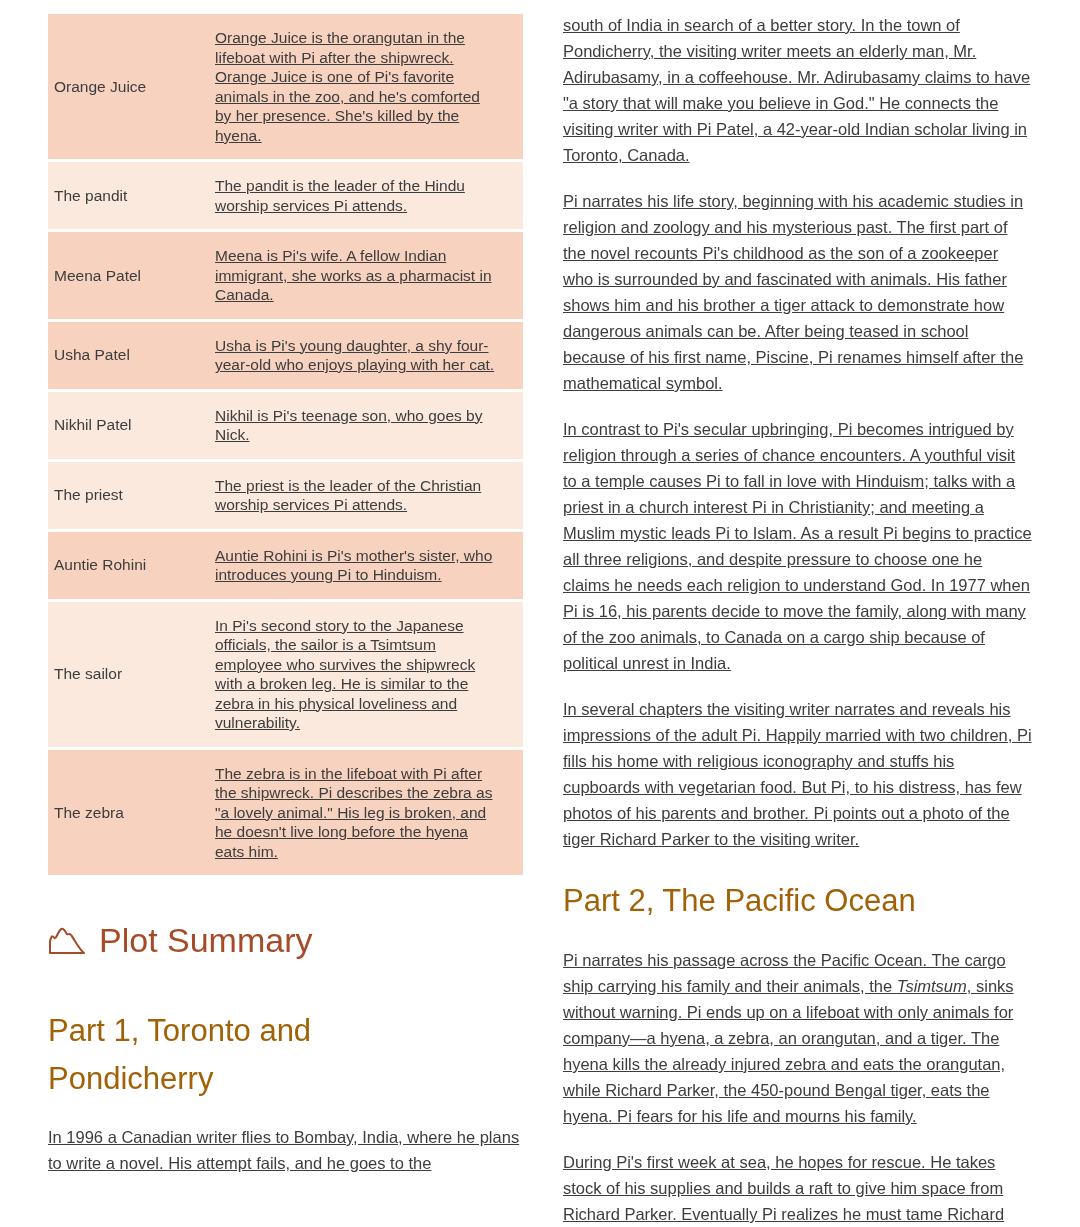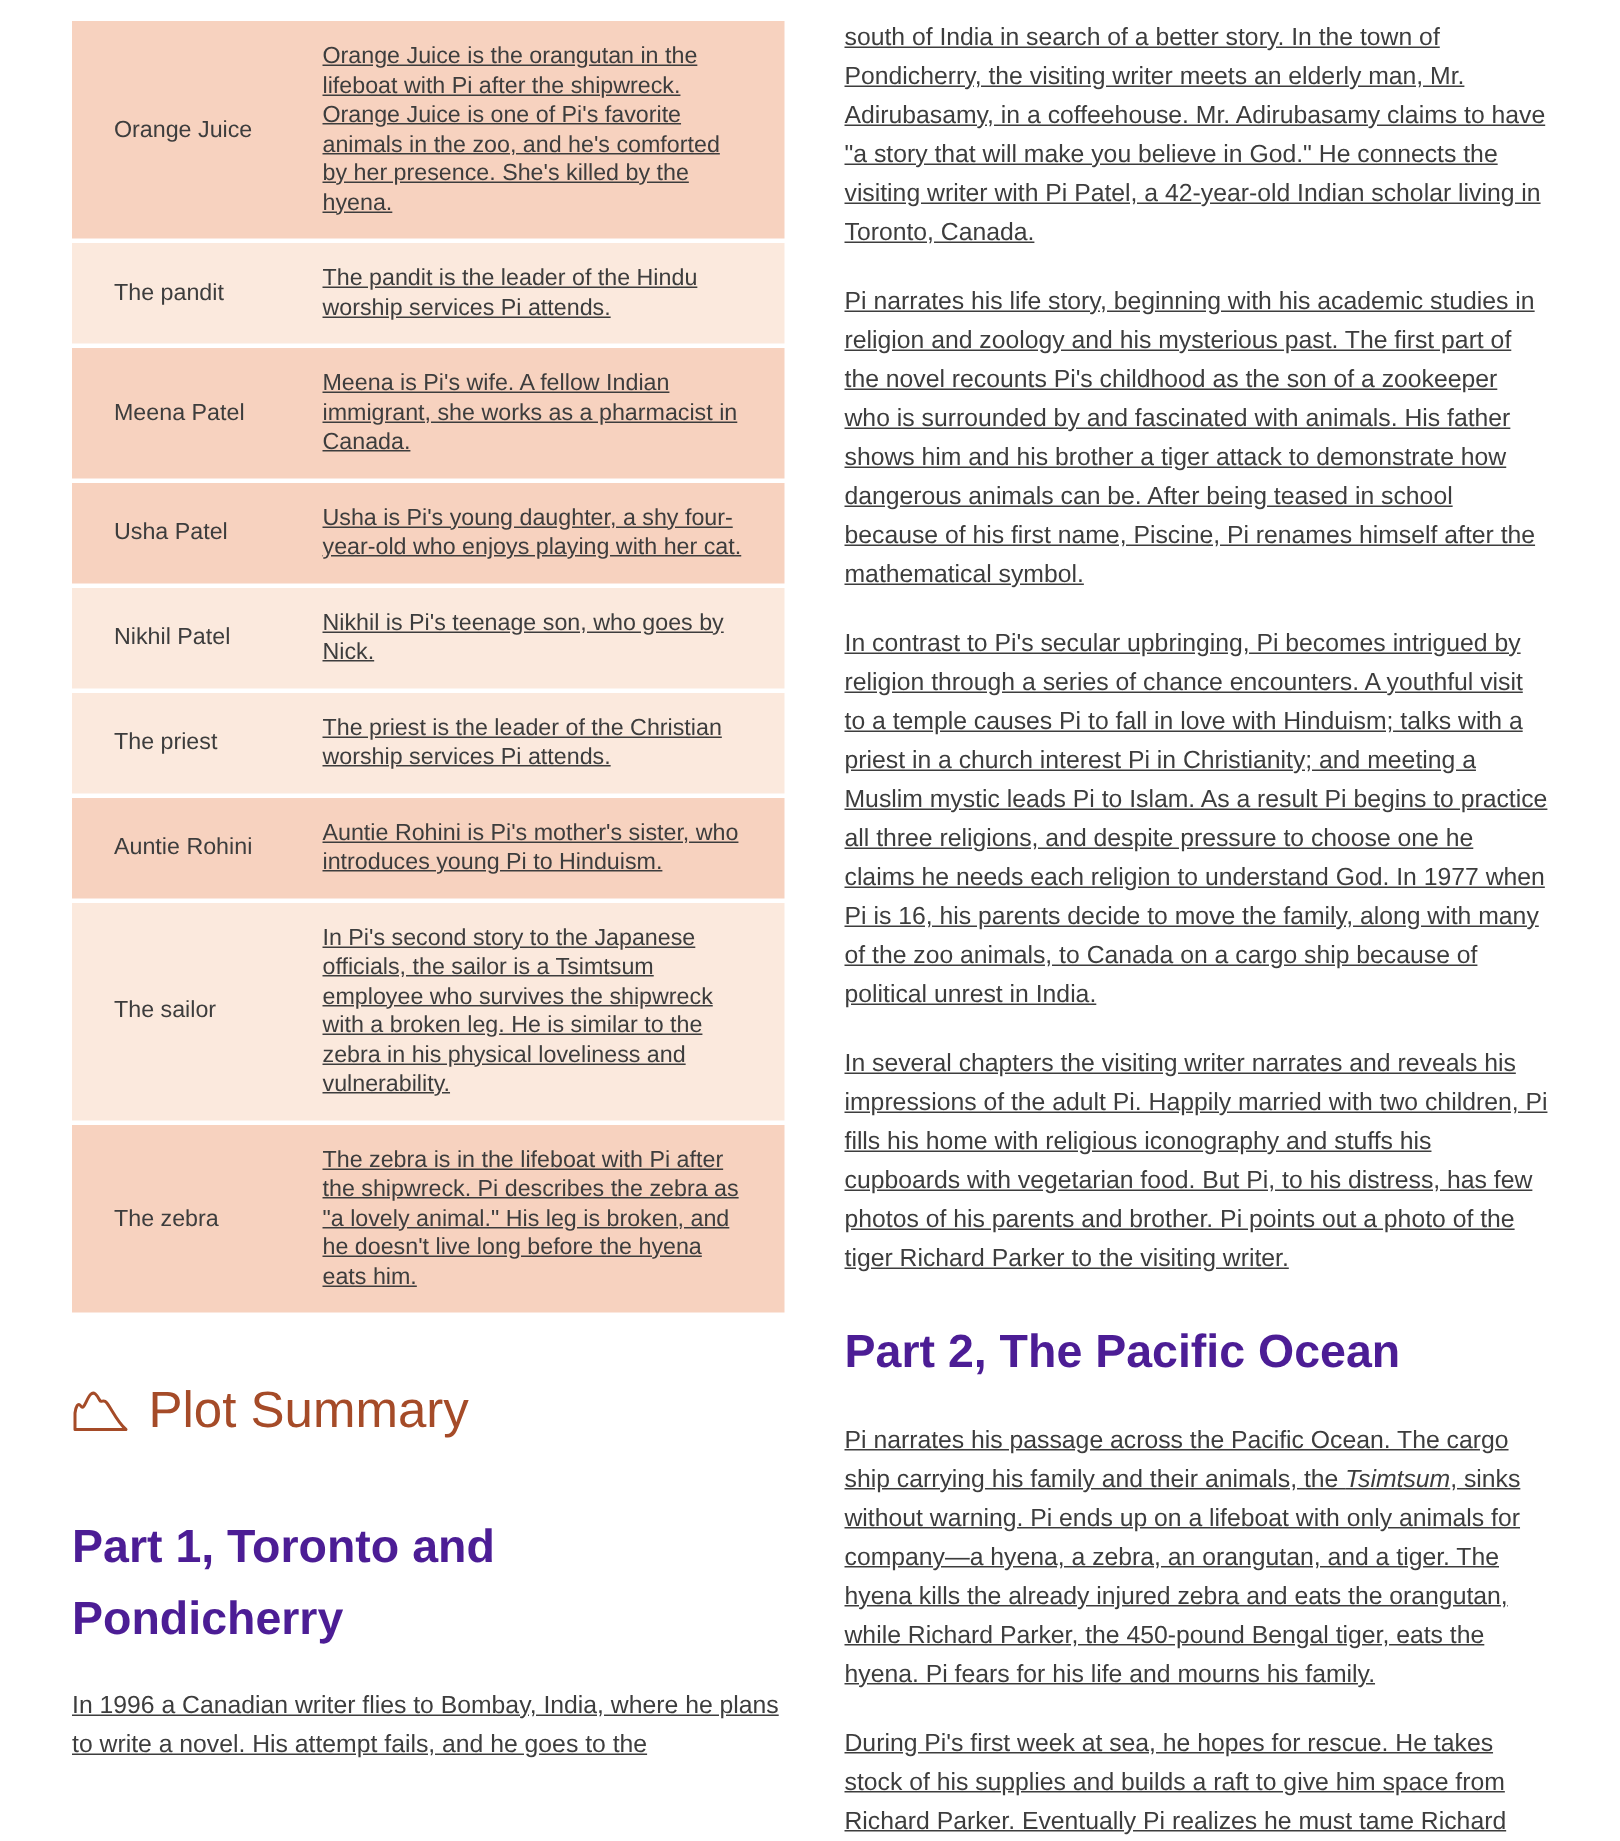--- a/index.html
+++ b/index.html
@@ -24,21 +24,21 @@
   .char-table { margin: 2px 0 42px 0; }
   .char-row {
     display: flex;
     align-items: center;
   }
   .char-row + .char-row { margin-top: 3px; }
   .char-row.dark  { background: #f7d2bf; }
   .char-row.light { background: #fbe9dd; }
   .char-name {
     flex: 0 0 167px;
-    padding: 14px 12px 14px 28px;
+    padding: 14px 12px 14px 6px;
     font-size: 15.5px;
     line-height: 19.5px;
   }
   .char-desc {
     flex: 1;
     padding: 14px 26px 14px 0;
     font-size: 15.5px;
     line-height: 19.5px;
     text-decoration: underline;
   }
@@ -50,24 +50,24 @@
     gap: 13px;
     margin: 0 0 44px 0;
     color: #a54b28;
     font-size: 34px;
     line-height: 46px;
     font-weight: 400;
   }
   .section-heading .icon { display: inline-flex; }
   .part-heading {
     margin: 0 0 21px 0;
-    color: #4c1d95;
+    color: #a16207;
     font-size: 31px;
     line-height: 48px;
-    font-weight: 700;
+    font-weight: 400;
   }
   .part-heading.part1 { max-width: 400px; }
   .col-right .part-heading { margin: 25px 0 22px 0; }
 
   
   p.body {
     margin: 0 0 20px 0;
     font-size: 16.5px;
     line-height: 26px;
     text-decoration: underline;

